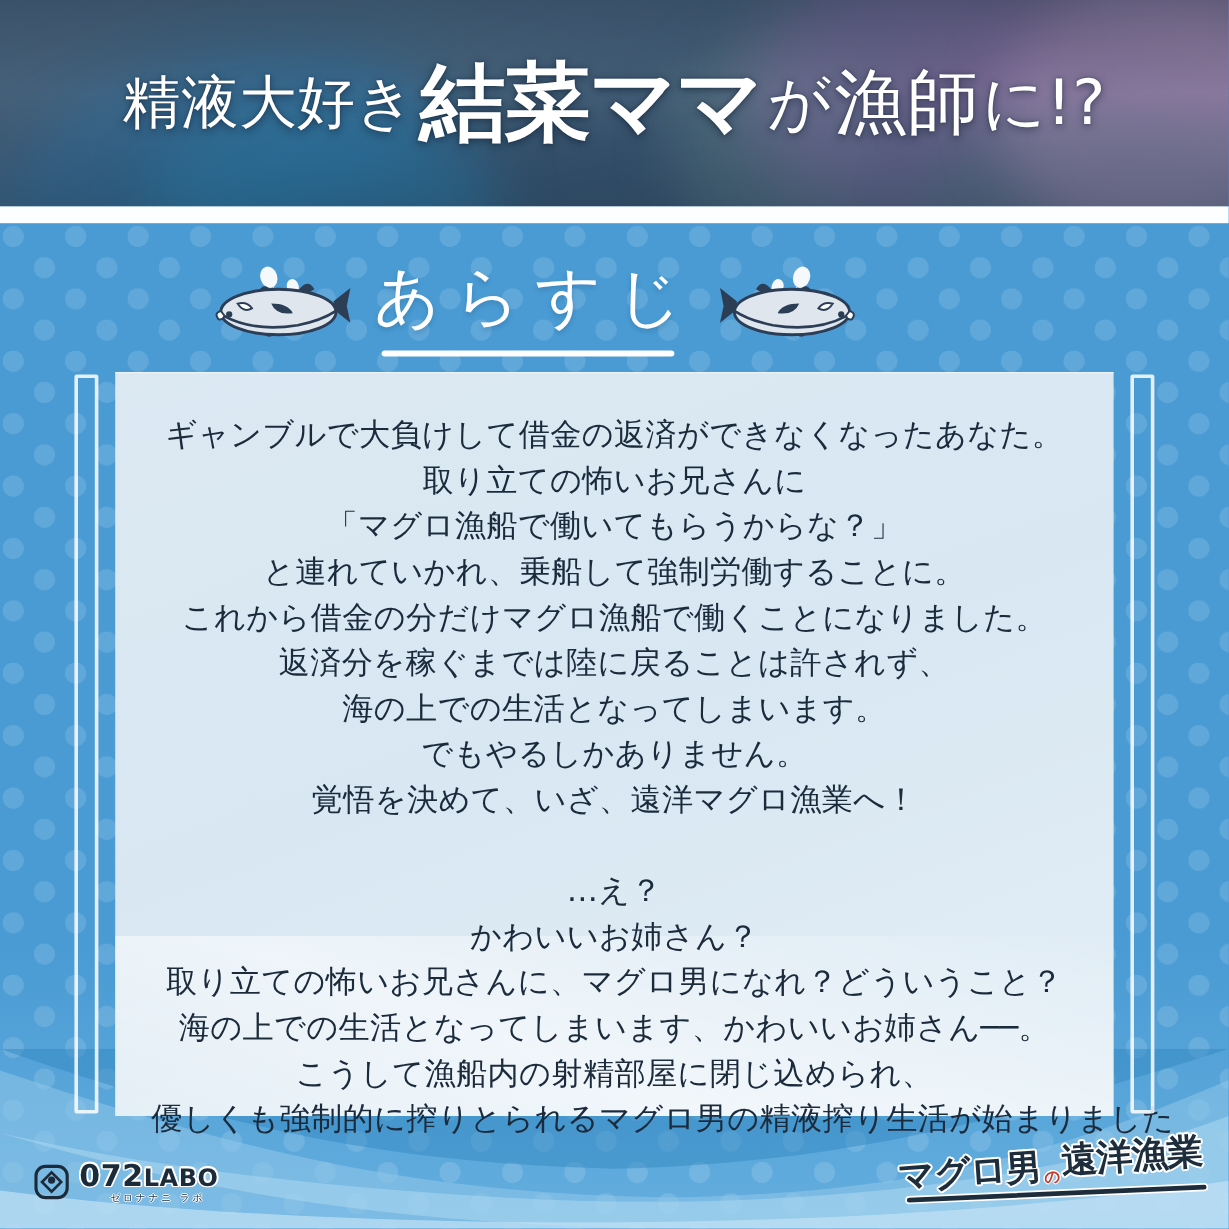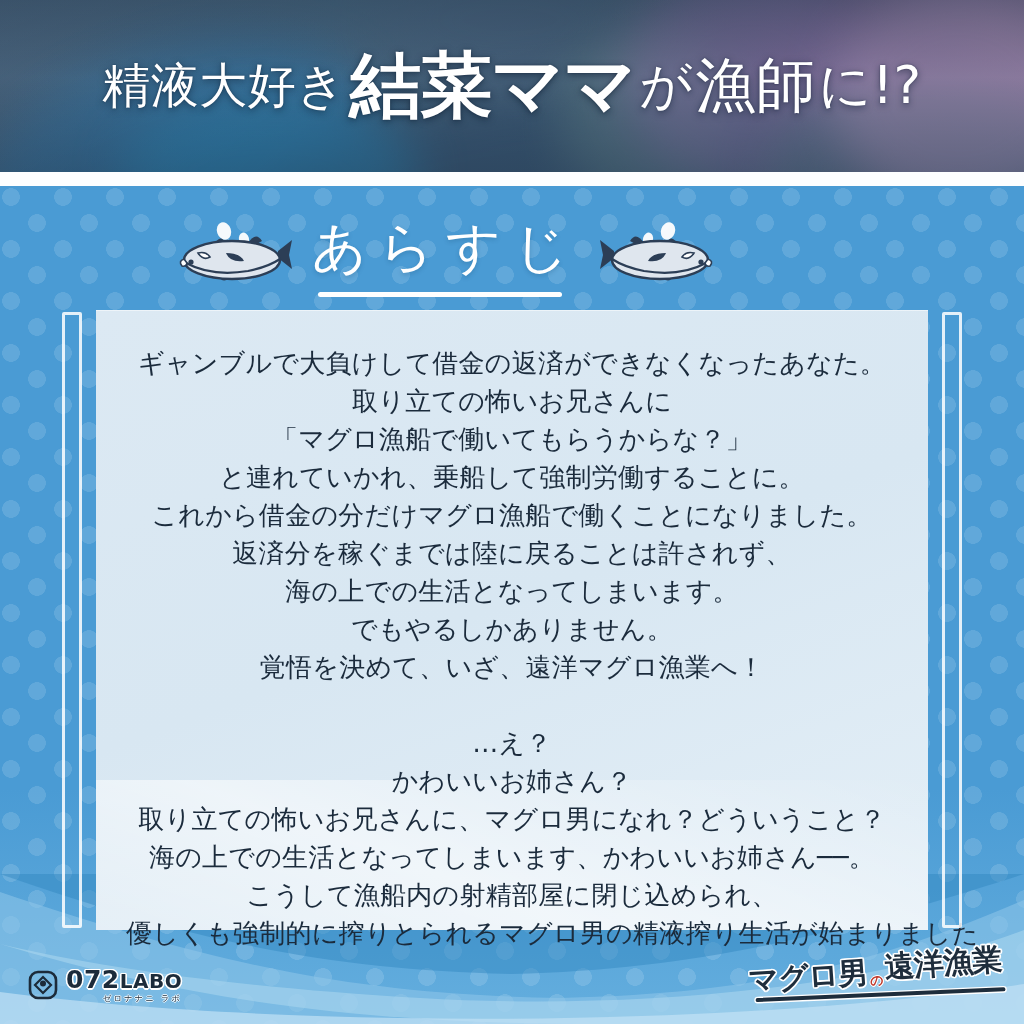--- a/index.html
+++ b/index.html
@@ -124,21 +124,21 @@
   .bracket.right { left:942px; }
 
   
   .logo-left {
     position:absolute; left:28px; top:962px; height:46px; z-index:10;
     display:flex; align-items:center; gap:8px;
   }
   .logo-left .mark {
     width:30px; height:30px; position:relative;
   }
-  .logo-left .wordwrap{ display:flex; flex-direction:column; align-items:flex-end; }
+  .logo-left .wordwrap{ display:flex; flex-direction:column; align-items:flex-start; }
   .logo-left .word {
     font-family:"DejaVu Sans", sans-serif; font-weight:700;
     font-size:25px; color:#1c2b3a; letter-spacing:.02em; line-height:26px;
     -webkit-text-stroke:0px;
     text-shadow: 1.5px 0 0 #fff, -1.5px 0 0 #fff, 0 1.5px 0 #fff, 0 -1.5px 0 #fff,
                  1px 1px 0 #fff, -1px -1px 0 #fff, 1px -1px 0 #fff, -1px 1px 0 #fff;
   }
   .logo-left .word .small { font-size:20px; }
   .logo-left .ruby {
     font-family:"DejaVu Sans", sans-serif; font-size:8px; color:#1c2b3a;

